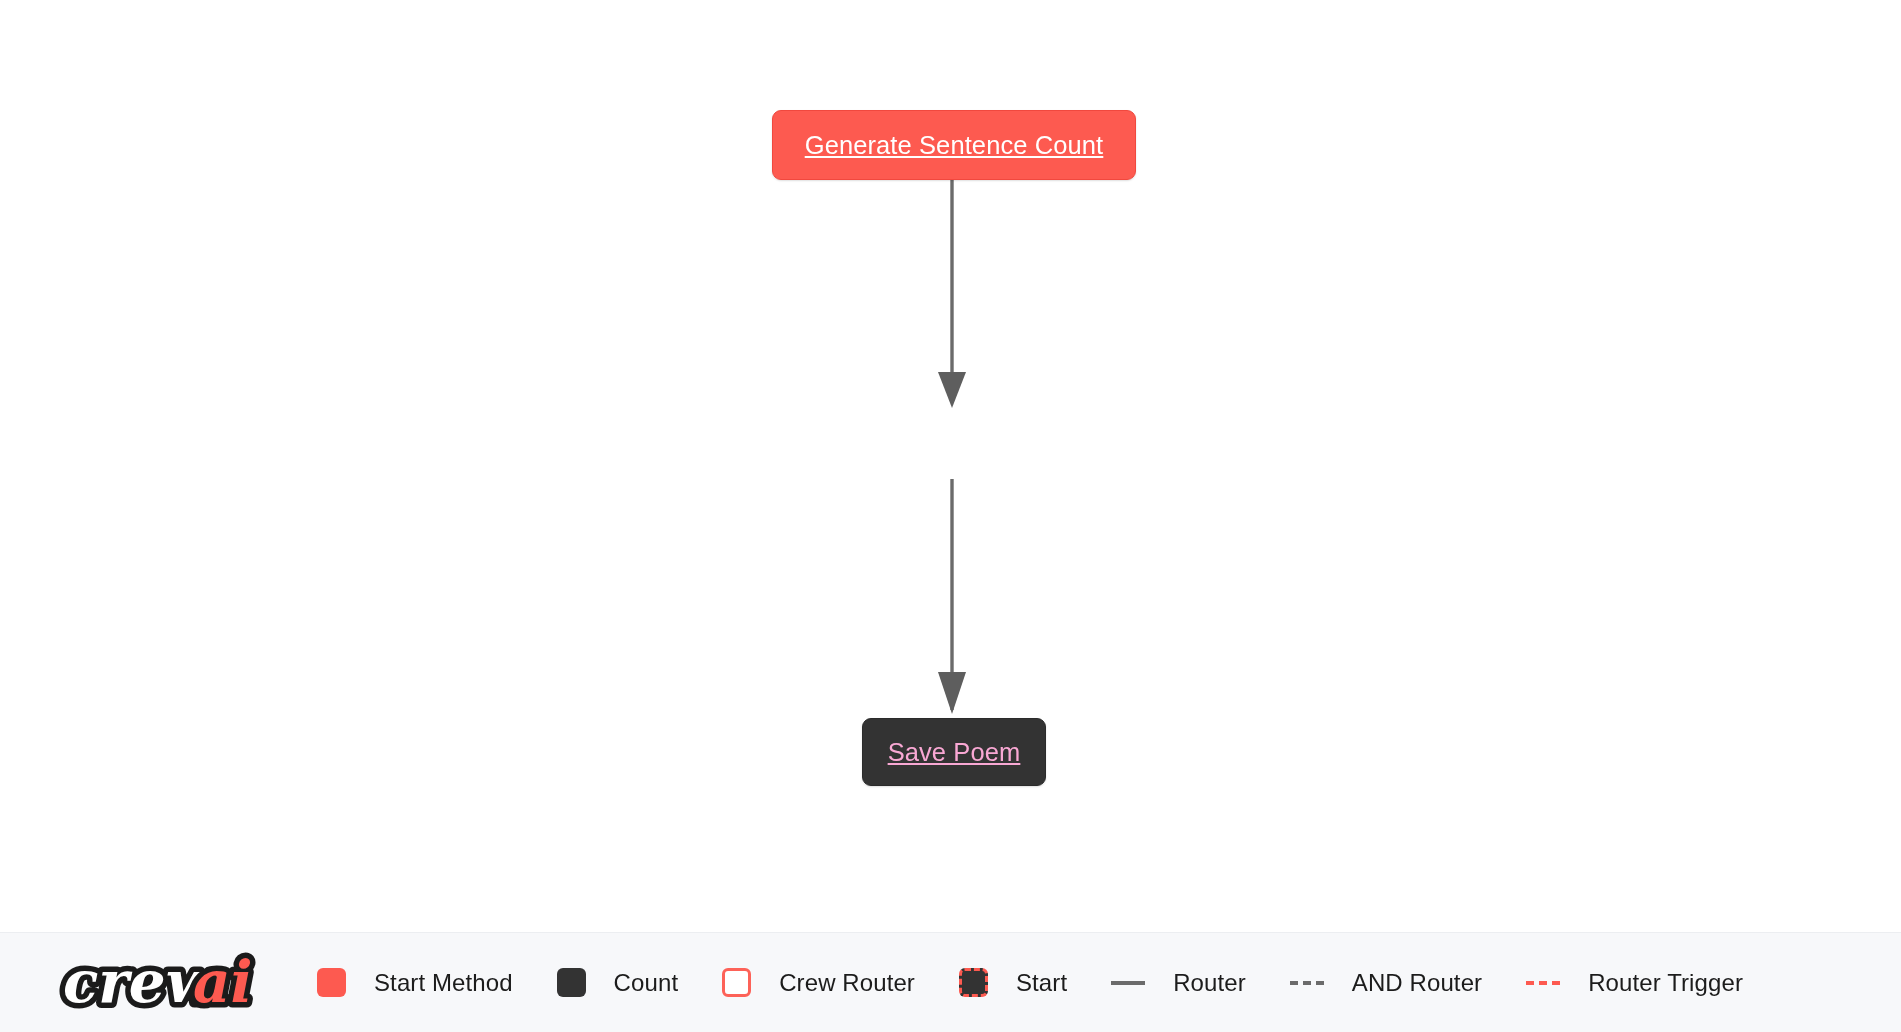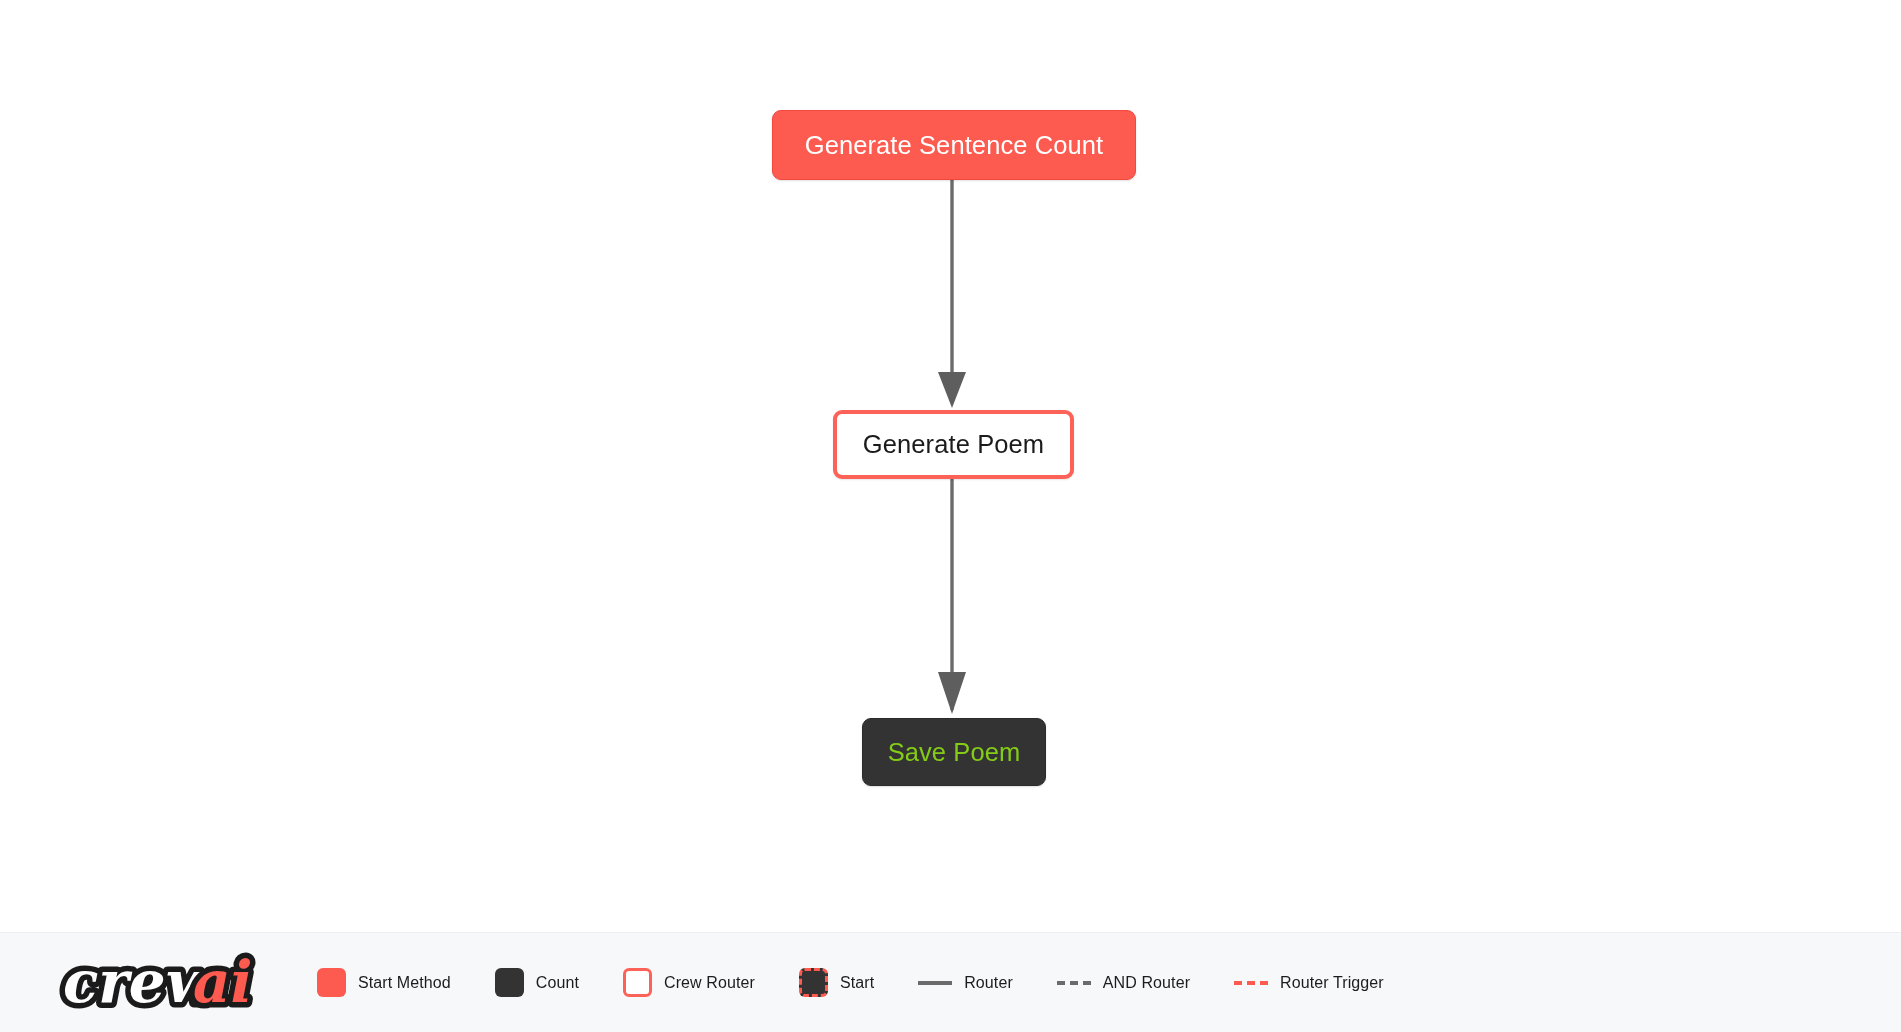--- a/index.html
+++ b/index.html
@@ -43,20 +43,21 @@
   }
 
   .flow-node {
     position: absolute;
     display: flex;
     align-items: center;
     justify-content: center;
     border-radius: 9px;
     white-space: nowrap;
     letter-spacing: 0.1px;
+    text-decoration: underline;
   }
 
   
   .node-start {
     background: #fd5a50;
     color: #ffffff;
     border: 1px solid #f1483e;
     font-size: 25.5px;
     box-shadow: 0 1px 2px rgba(0,0,0,0.13);
   }
@@ -66,21 +67,21 @@
     background: #ffffff;
     color: #1b1b1b;
     border: 4px solid #fd6258;
     font-size: 25.5px;
     box-shadow: 0 1px 2px rgba(0,0,0,0.10);
   }
 
   
   .node-method {
     background: #333333;
-    color: #84cc16;
+    color: #f9a8d4;
     border: 1px solid #2b2b2b;
     font-size: 25.5px;
     box-shadow: 0 1px 2px rgba(0,0,0,0.13);
   }
 
   
   #legend {
     position: absolute;
     left: 0;
     top: 932px;
@@ -110,24 +111,24 @@
   }
 
   .legend-item {
     display: flex;
     align-items: center;
     margin-right: 44px;
   }
   .legend-item:last-child { margin-right: 0; }
 
   .legend-label {
-    font-size: 16px;
+    font-size: 24px;
     color: #1c1c1c;
     letter-spacing: 0.1px;
-    margin-left: 12px;
+    margin-left: 28px;
     white-space: nowrap;
   }
 
   .swatch {
     width: 29px;
     height: 29px;
     border-radius: 6px;
     flex: 0 0 auto;
   }
   .swatch-start  { background: #fd5a50; }
@@ -161,23 +162,20 @@
       <g>
         <line x1="952" y1="479" x2="952" y2="710" stroke="#6b6b6b" stroke-width="3.4"></line>
         <polygon points="938,672 966,672 952,714" fill="#5e5e5e"></polygon>
       </g>
     </svg>
 
     <div class="flow-node node-start" style="left:772px; top:110px; width:364px; height:70px;">
       <span>Generate Sentence Count</span>
     </div>
 
-    <div class="flow-node node-crew" style="left:833px; top:410px; width:241px; height:69px;">
-      <span>Generate Poem</span>
-    </div>
 
     <div class="flow-node node-method" style="left:862px; top:718px; width:184px; height:68px;">
       <span>Save Poem</span>
     </div>
 
   </div>
 
   <div id="legend">
 
     <div id="logo">

